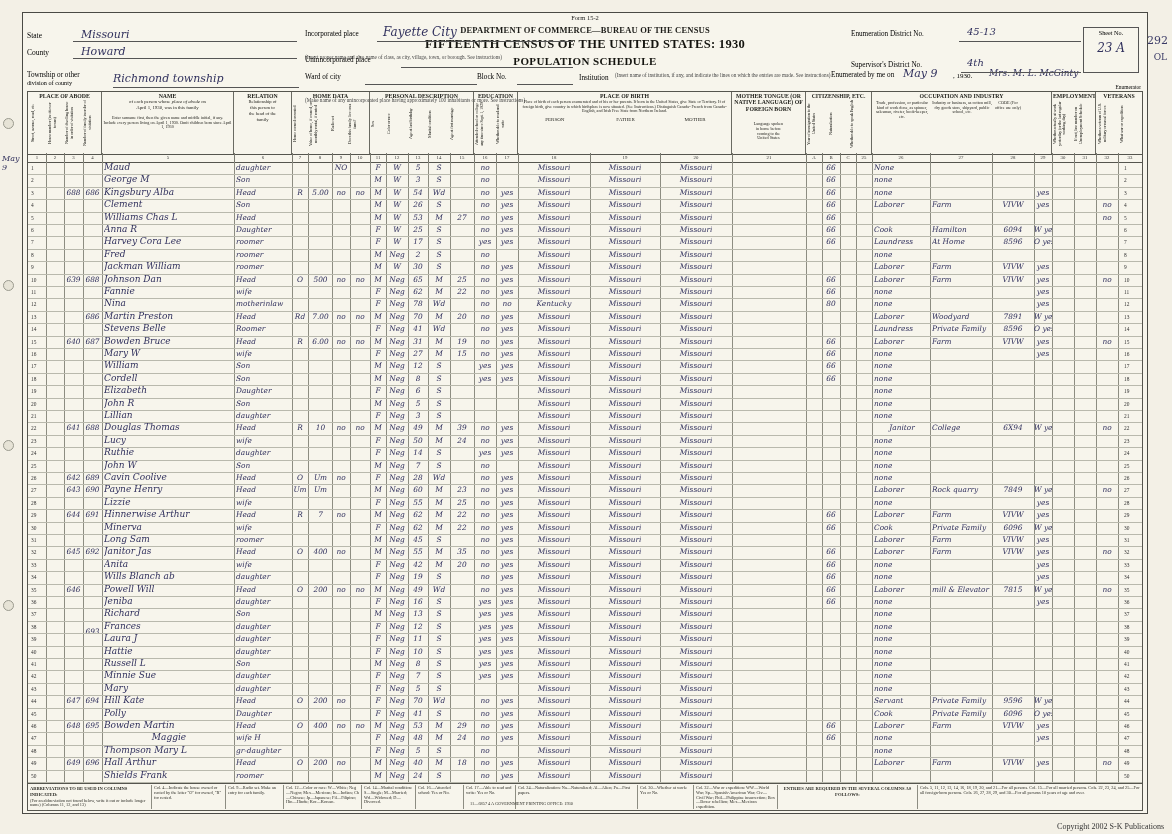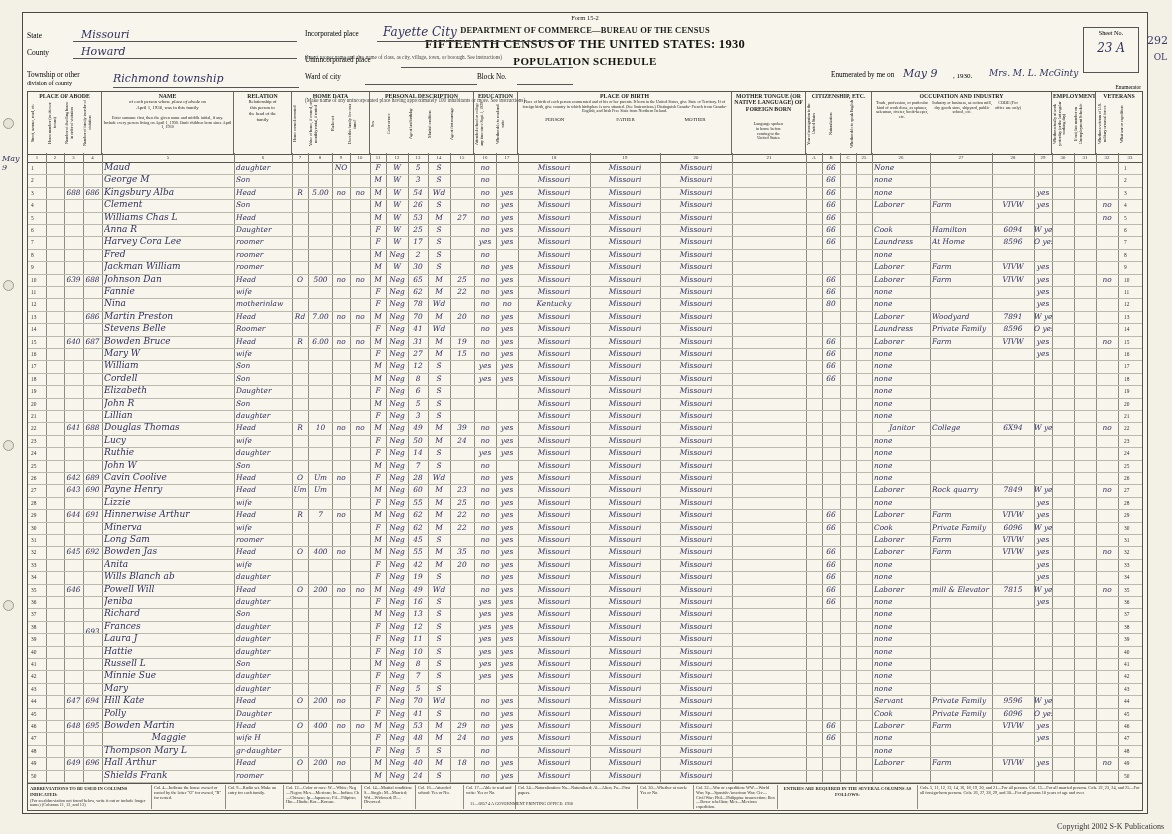--- a/index.html
+++ b/index.html
@@ -161,29 +161,47 @@
           <span class="k">Ward of city</span>
           <span class="line" style="left:60px;right:96px;"></span>
           <span class="k" style="left:172px;">Block No.</span>
           <span class="line" style="left:212px;right:0;"></span>
         </div>
         <div class="midrow" style="height:9px;">
           <span class="note">(Make name of any unincorporated place having approximately 100 inhabitants or more. See instructions)</span>
         </div>
       </div>
 
+      <div class="midblk" style="left:556px;top:58px;width:260px;">
+        <div class="midrow">
+          <span class="k">Institution</span>
+          <span class="note" style="left:36px;top:1px;width:224px;">(Insert name of institution, if any, and indicate the lines on which the entries are made. See instructions)</span>
+        </div>
+      </div>
 
       <div class="enumline" style="left:820px;width:300px;top:58px;">
         <span style="position:absolute;left:-12px;top:0;">Enumerated by me on</span>
         <span class="hw" style="position:absolute;left:60px;top:-4px;font-size:11px;">May 9</span>
         <span style="position:absolute;left:110px;top:1px;font-size:7px;">, 1930.</span>
         <span class="hw" style="position:absolute;left:146px;top:-3px;font-size:9px;">Mrs. M. L. McGinty</span>
         <span class="cap">Enumerator</span>
       </div>
 
+      <div class="edblk" style="right:66px;width:230px;">
+        <div class="edrow">
+          <span class="k">Enumeration District No.</span>
+          <span class="line" style="left:108px;right:0;"></span>
+          <span class="v hw" style="left:116px;">45-13</span>
+        </div>
+        <div class="edrow" style="margin-top:14px;">
+          <span class="k">Supervisor's District No.</span>
+          <span class="line" style="left:110px;right:0;"></span>
+          <span class="v hw" style="left:116px;">4th</span>
+        </div>
+      </div>
       <div class="sheetbox">
         <span class="sk">Sheet No.</span>
         <span class="sv hw">23 A</span>
       </div>
     </div>
 
     <div class="colhdr">
       <div class="ch" style="left:0;width:74px;">
         <b>PLACE OF ABODE</b>
         <div style="display:flex;height:46px;margin-top:1px;">
@@ -959,21 +977,21 @@
           <span class="cell c-hand" style="left: 846px; width: 56px; text-align: left; font-size: 7.4px;">Laborer</span>
           <span class="cell c-hand" style="left: 904px; width: 60px; text-align: left; font-size: 7.4px;">Farm</span>
           <span class="cell c-hand" style="left: 965px; width: 40px; text-align: center; font-size: 7.4px;">VIVW</span>
           <span class="cell c-hand" style="left: 1006px; width: 18px; text-align: center; font-size: 7.4px;">yes</span>
         </div>
         <div class="row" style="top: 384.4px;">
           <span class="rn" style="left: 3px;">32</span>
           <span class="rn" style="left: 1096px;">32</span>
           <span class="cell c-hand" style="left: 36px; width: 19px; text-align: center; font-size: 7.4px;">645</span>
           <span class="cell c-hand" style="left: 55px; width: 19px; text-align: center; font-size: 7.4px;">692</span>
-          <span class="cell c-hand" style="left: 76px; width: 130px; text-align: left; font-size: 9px;">Bowden Jas</span>
+          <span class="cell c-hand" style="left: 76px; width: 130px; text-align: left; font-size: 9px;">Janitor Jas</span>
           <span class="cell c-hand" style="left: 208px; width: 56px; text-align: left; font-size: 7.4px;">Head</span>
           <span class="cell c-hand" style="left: 264px; width: 16px; text-align: center; font-size: 7.4px;">O</span>
           <span class="cell c-hand" style="left: 281px; width: 23px; text-align: center; font-size: 7.4px;">400</span>
           <span class="cell c-hand" style="left: 304px; width: 18px; text-align: center; font-size: 7.4px;">no</span>
           <span class="cell c-hand" style="left: 342px; width: 16px; text-align: center; font-size: 7.4px;">M</span>
           <span class="cell c-hand" style="left: 358px; width: 22px; text-align: center; font-size: 7.4px;">Neg</span>
           <span class="cell c-hand" style="left: 380px; width: 20px; text-align: center; font-size: 7.4px;">55</span>
           <span class="cell c-hand" style="left: 400px; width: 22px; text-align: center; font-size: 7.4px;">M</span>
           <span class="cell c-hand" style="left: 422px; width: 24px; text-align: center; font-size: 7.4px;">35</span>
           <span class="cell c-hand" style="left: 446px; width: 22px; text-align: center; font-size: 7.4px;">no</span>

